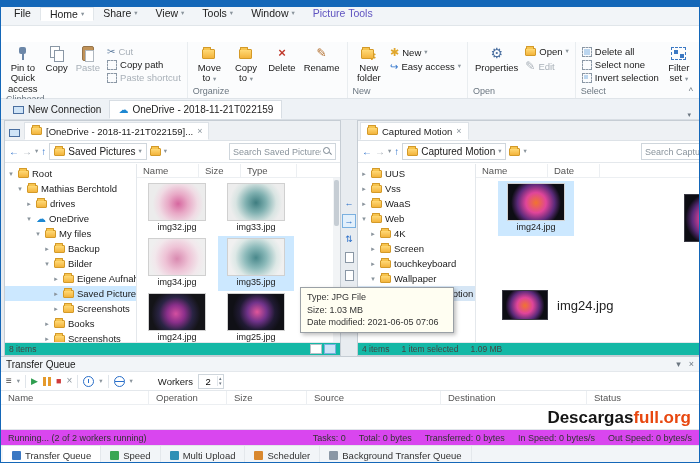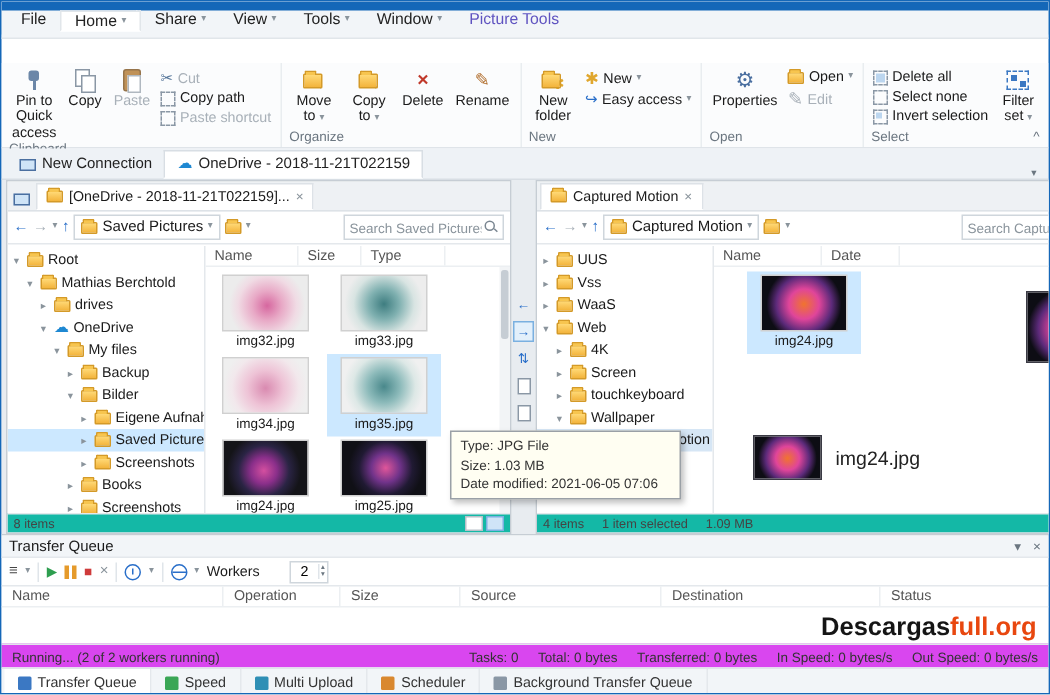--- a/index.html
+++ b/index.html
@@ -148,21 +148,21 @@
 .qic.menu{color:#444}
 .qic.play{color:#2e9e4f;font-size:9px}
 .qic.stop{color:#cf3b3b;font-size:9px}
 .qic.x{color:#8a949c}
 .i-pause{display:inline-flex;gap:2px}
 .i-pause span{width:3px;height:9px;background:#e59a2b;display:block}
 .i-clock{width:11px;height:11px;border:1px solid #2a6fc9;border-radius:50%;position:relative;display:inline-block}
 .i-clock::after{content:"";position:absolute;left:4px;top:2px;width:1px;height:4px;background:#2a6fc9}
 .i-globe{width:11px;height:11px;border:1px solid #2a6fc9;border-radius:50%;position:relative;display:inline-block}
 .i-globe::after{content:"";position:absolute;left:0;top:4px;width:9px;height:1px;background:#2a6fc9}
-.workers{display:flex;align-items:center;gap:20px;font-size:9.5px;margin-left:0}
+.workers{display:flex;align-items:center;gap:5px;font-size:9.5px;margin-left:20px}
 .stepper{display:flex;border:1px solid #cfd6dc;height:15px;align-items:center}
 .stepper input{width:18px;border:none;outline:none;font-family:inherit;font-size:9.5px;text-align:center}
 .steparrows{display:flex;flex-direction:column;font-size:5px;color:#6b7680;line-height:1;border-left:1px solid #e0e5ea;padding:0 1px}
 .qcols{height:14px;display:flex;font-size:9.5px;color:#555;border-bottom:1px solid #eceff2;align-items:center}
 .qcol{padding:0 7px;border-right:1px solid #eceff2;height:100%;display:flex;align-items:center}
 .qbody{position:relative;height:24px}
 .watermark{position:absolute;right:8px;bottom:1px;font-size:17px;font-weight:bold;letter-spacing:0;color:#151515}
 .watermark .red{color:#e8470f}
 
 

